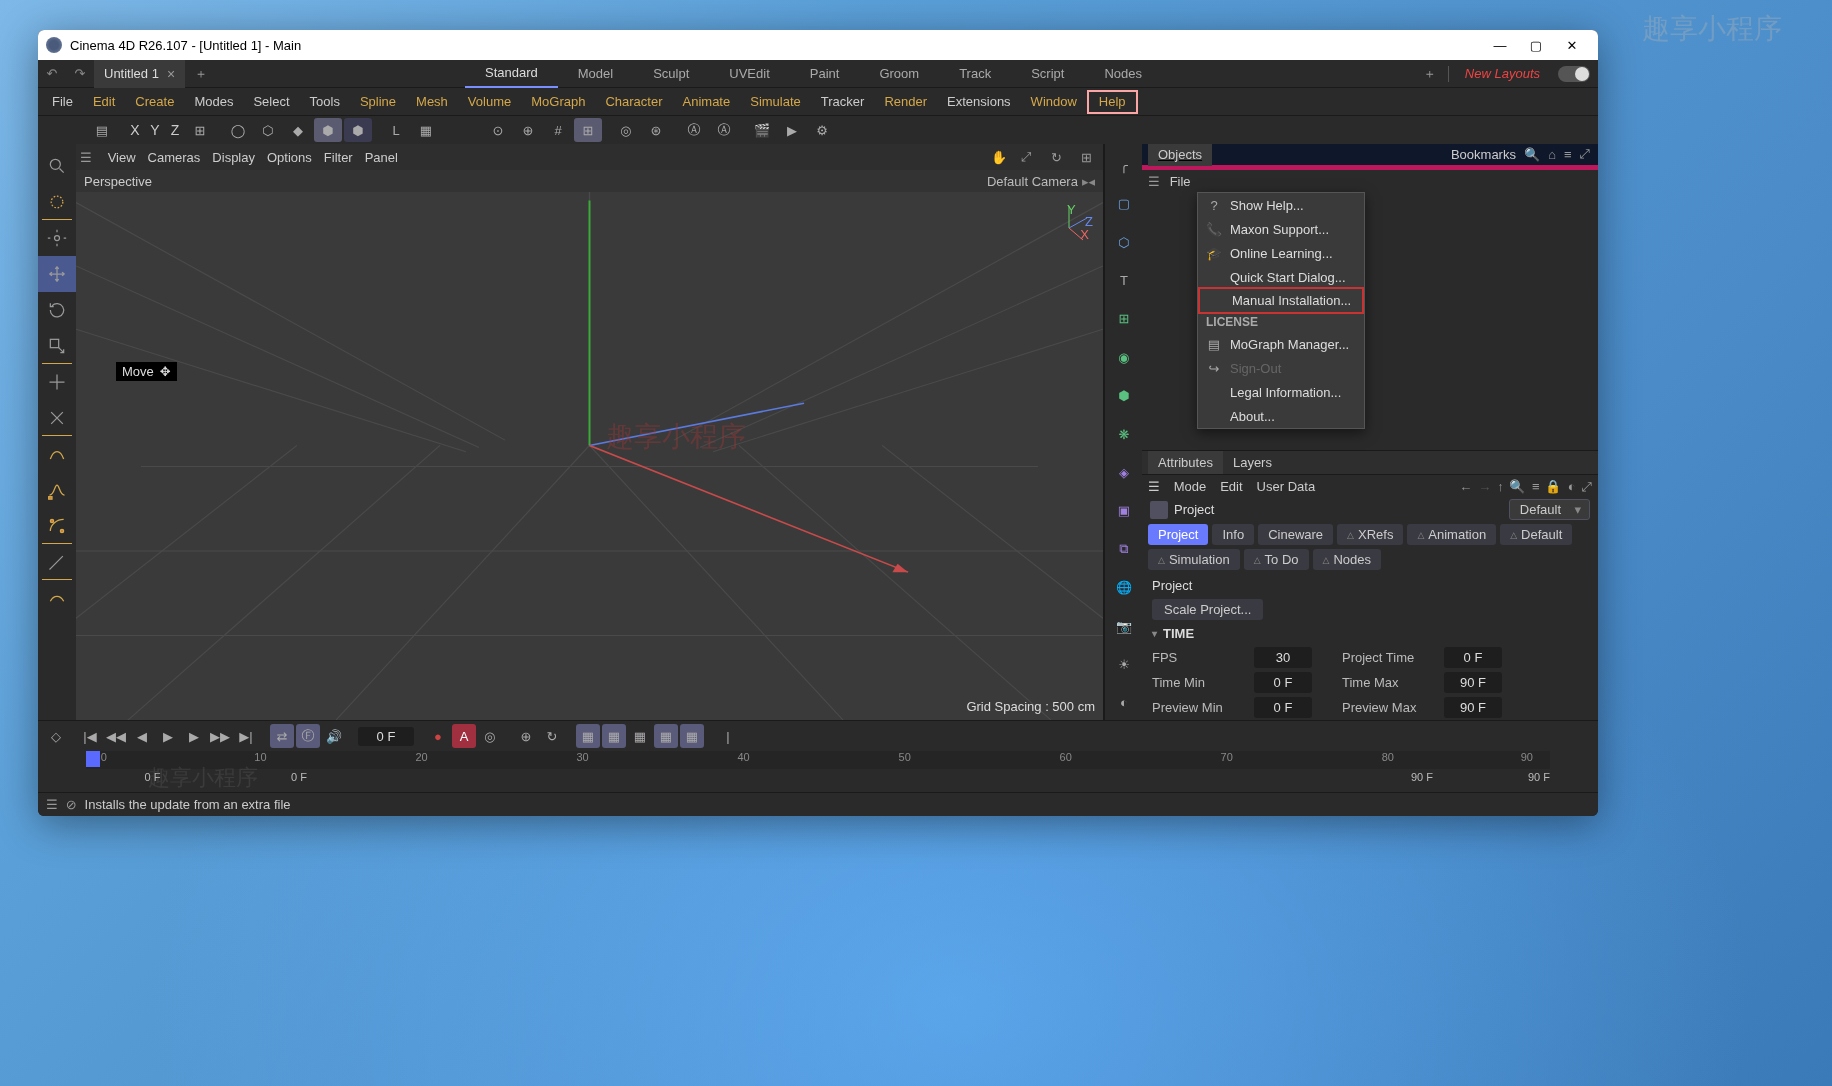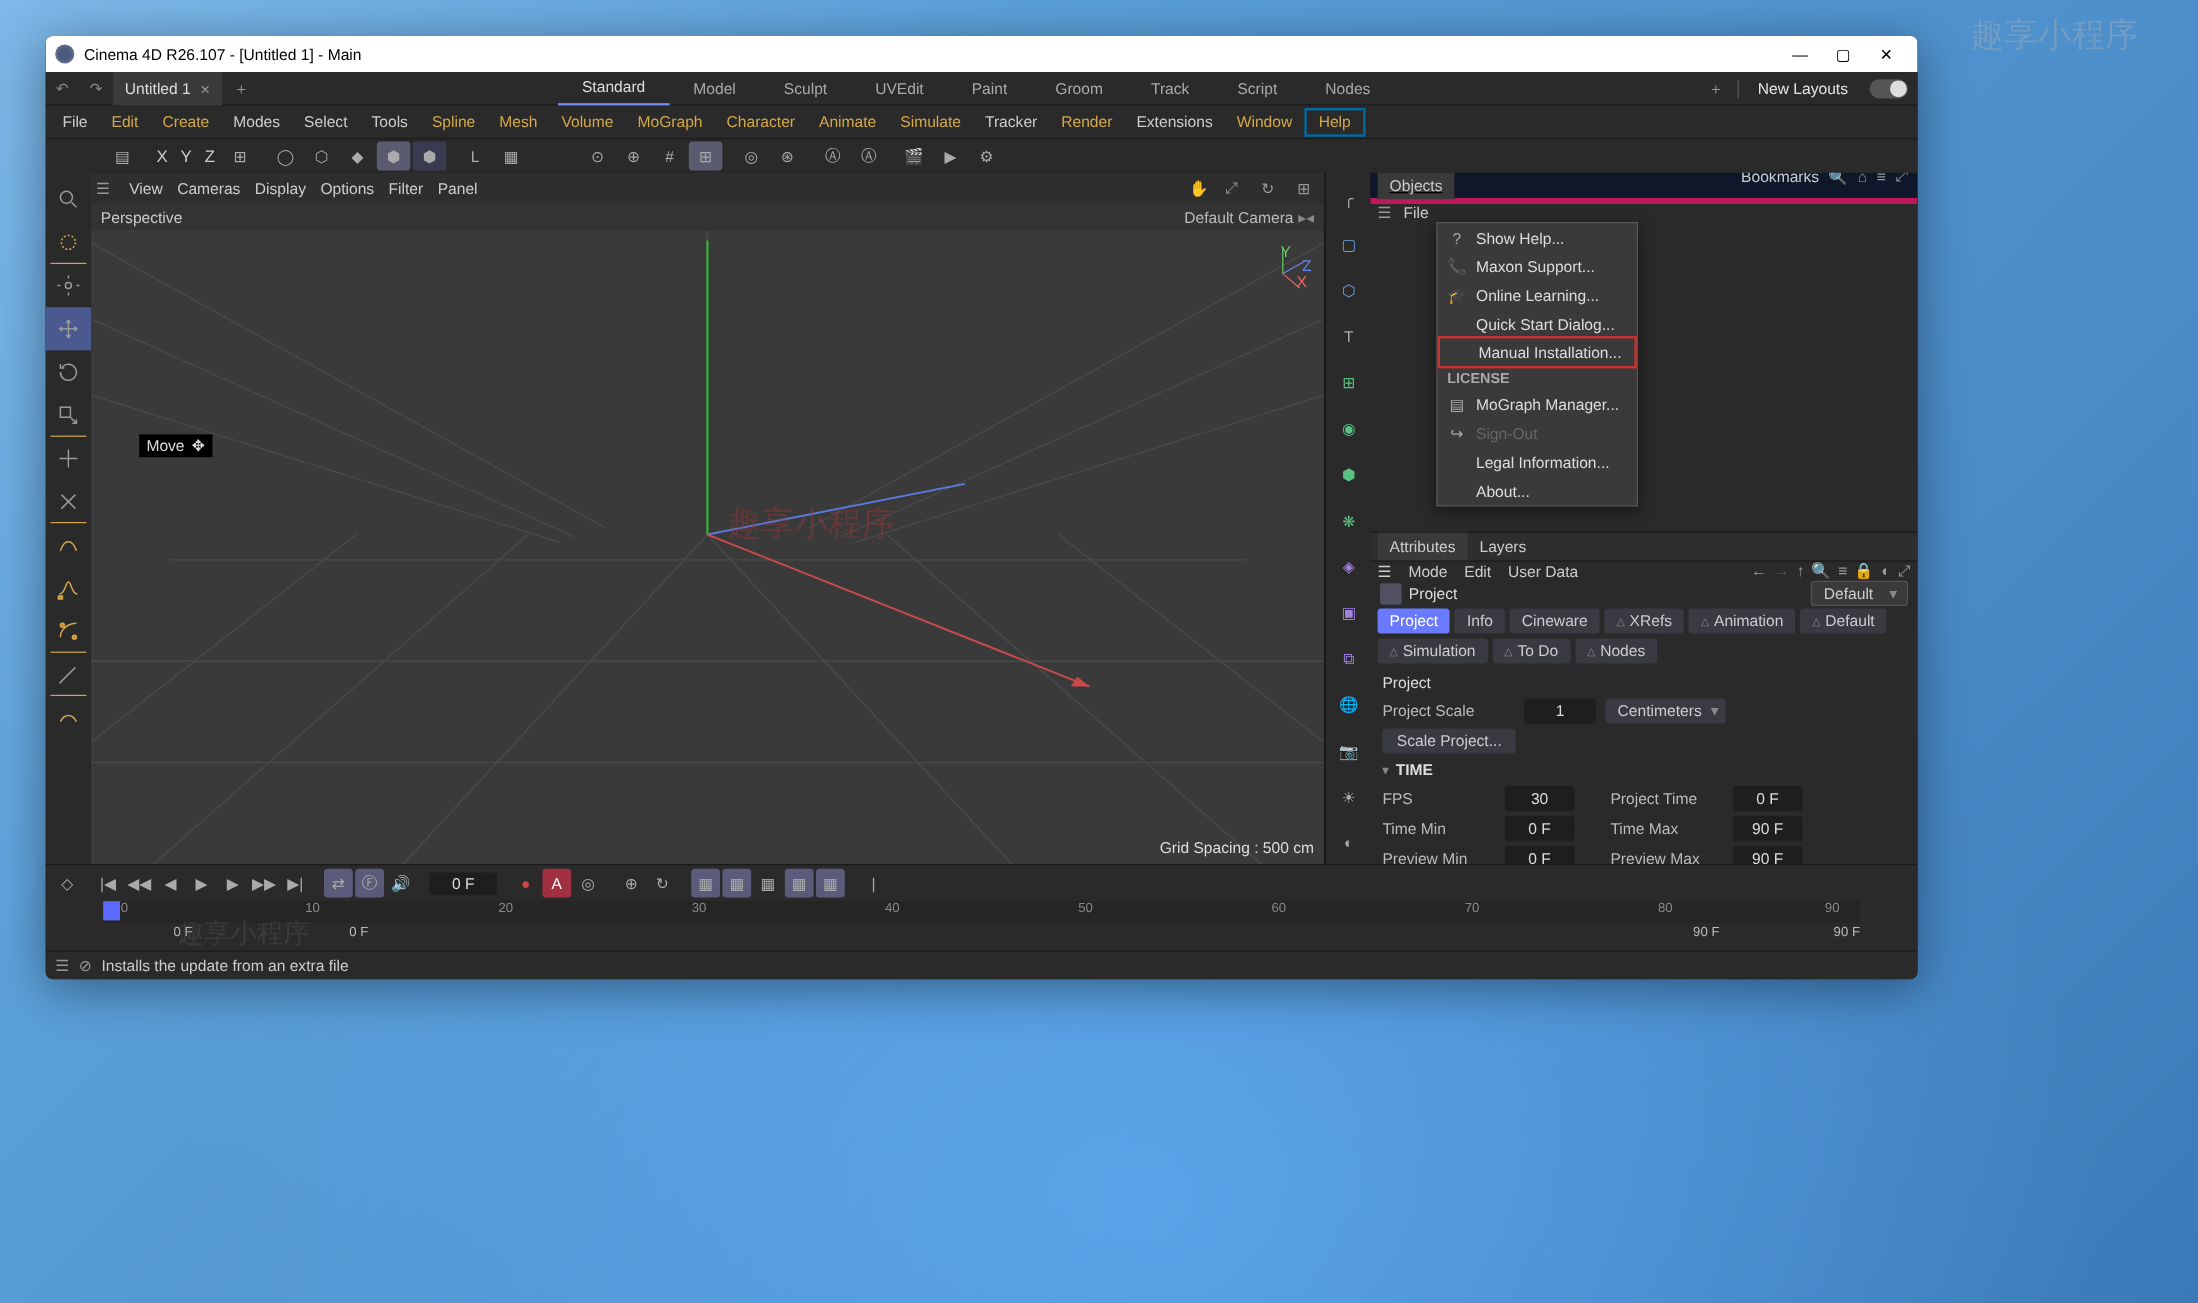--- a/index.html
+++ b/index.html
@@ -15,27 +15,27 @@
 .titlebar .title { flex:1; font-size:13px; }
 .titlebar .winbtn { width:36px; height:30px; display:flex; align-items:center; justify-content:center; color:#000; }
 .tabsrow { height:28px; background:#2a2a2a; display:flex; align-items:center; border-bottom:1px solid #1a1a1a; }
 .histbtn { width:24px; height:24px; display:flex; align-items:center; justify-content:center; color:#888; margin:0 2px; }
 .doctab { display:flex; align-items:center; padding:0 10px; height:28px; background:#3a3a3a; color:#ddd; gap:8px; }
 .doctab .close { color:#999; font-size:14px; }
 .addtab { width:24px; height:24px; display:flex; align-items:center; justify-content:center; color:#999; margin-left:4px; }
 .modetabs { flex:1; display:flex; justify-content:center; gap:0; }
 .modetab { padding:0 20px; height:28px; display:flex; align-items:center; color:#aaa; }
 .modetab.active { color:#ddd; border-bottom:2px solid #7a8fff; }
-.newbtn { padding:0 10px; color:#e5e5e5; }
+.newbtn { padding:0 10px; color:#ef4444;font-style:italic; }
 .toggle { width:32px; height:16px; background:#555; border-radius:8px; position:relative; margin:0 8px; }
 .toggle::after { content:""; position:absolute; right:1px; top:1px; width:14px; height:14px; background:#ddd; border-radius:50%; }
 .menubar { height:28px; background:#2a2a2a; display:flex; align-items:center; padding:0 4px; gap:0; border-bottom:1px solid #1a1a1a; }
 .menuitem { padding:0 10px; height:24px; display:flex; align-items:center; color:#d4a84a; }
 .menuitem.std { color:#ccc; }
-.menuitem.hl { border:2px solid #0369a1; }
+.menuitem.hl { border:2px solid #fca5a5; }
 .toolbar { height:28px; background:#2a2a2a; display:flex; align-items:center; padding:0 8px; gap:2px; }
 .tbtn { width:28px; height:24px; display:flex; align-items:center; justify-content:center; color:#aaa; border-radius:3px; }
 .tbtn.active { background:#5a5a70; }
 .tsep { width:6px; }
 .axislbl { width:18px; text-align:center; color:#ccc; font-size:14px; }
 .mainrow { flex:1; display:flex; overflow:hidden; }
 .lefttools { width:38px; background:#2a2a2a; display:flex; flex-direction:column; padding-top:4px; gap:0; }
 .ltbtn { width:38px; height:36px; display:flex; align-items:center; justify-content:center; color:#999; position:relative; }
 .ltbtn.active { background:#4a5a90; }
 .ltbtn svg { width:20px; height:20px; fill:none; stroke:currentColor; stroke-width:1.5; }
@@ -480,25 +480,20 @@
             <span class="tri">△</span>
             <span>To Do</span>
           </div>
         <div class="chip">
             <span class="tri">△</span>
             <span>Nodes</span>
           </div>
       </div>
       <div class="secttl">Project</div>
       <div class="proprow">
-        <span class="lbl">Project Scale</span>
-        <input value="1" style="">
-        <span class="unit">Centimeters</span>
-      </div>
-      <div class="proprow">
         <span class="btn-sm">Scale Project...</span>
       </div>
       <div class="grphdr">
           <span class="caret">▾</span>
           <span>TIME</span>
         </div>
       <div class="timerow">
         <span class="lbl">FPS</span>
         <input value="30" style="">
         <span class="lbl" style="width:90px;text-align:left;margin-left:18px">Project Time</span>

